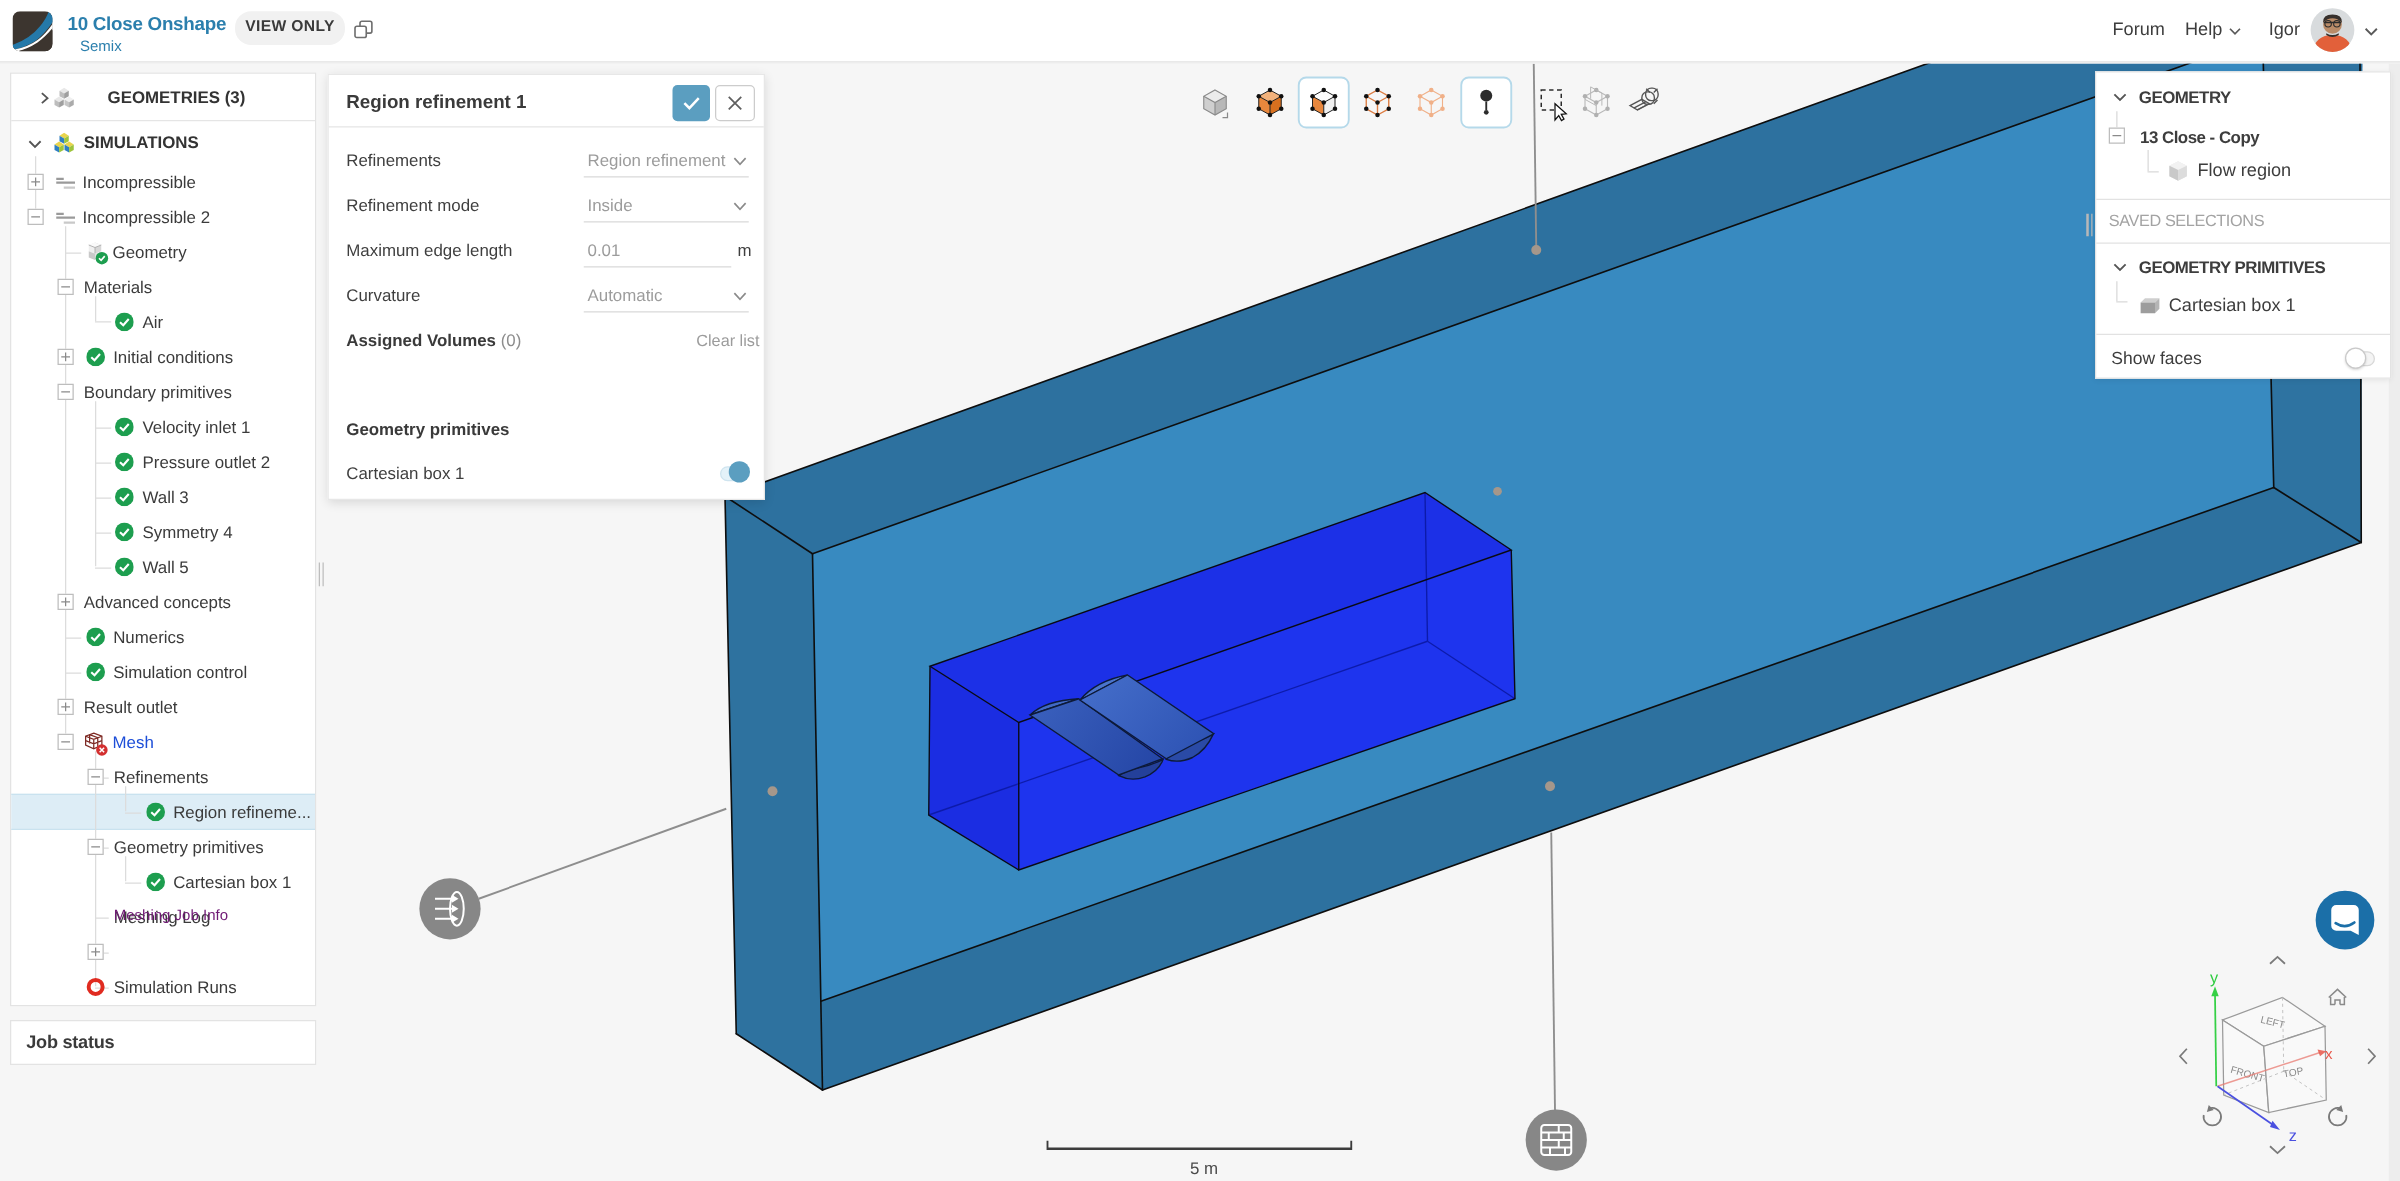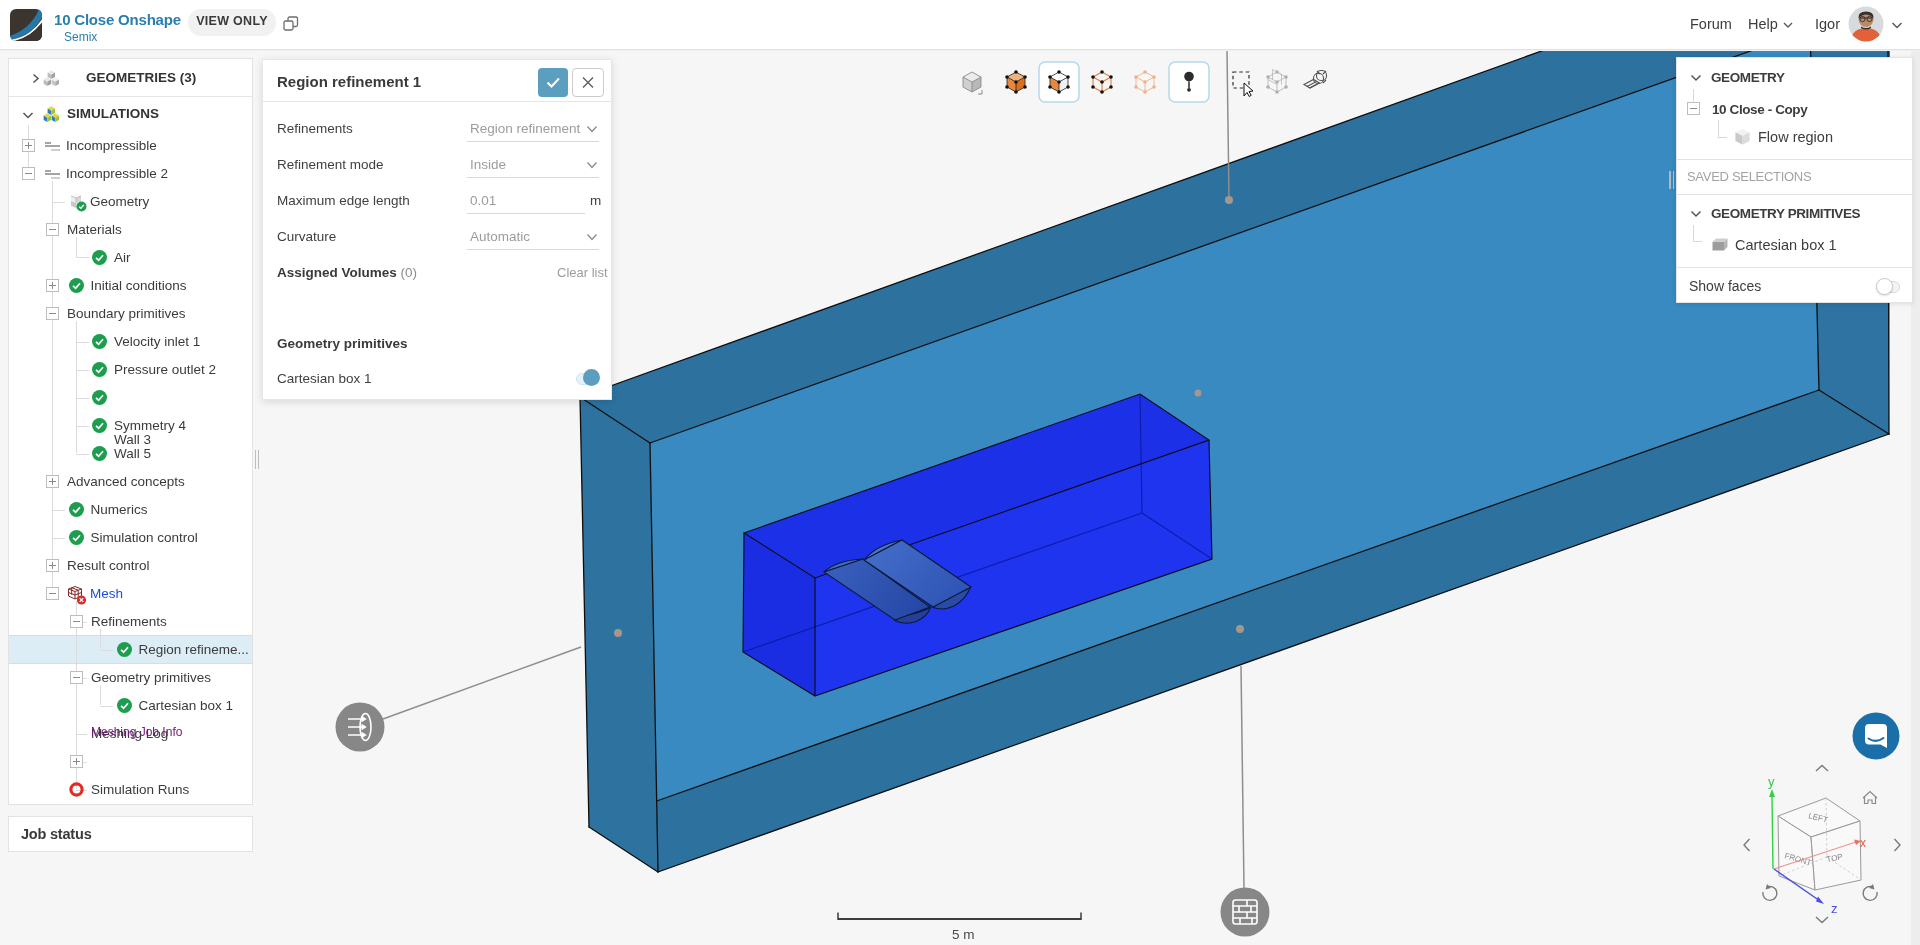--- a/index.html
+++ b/index.html
@@ -317,21 +317,21 @@
 <div class="abs" style="left:105.0px;top:274.5px;font-size:13.5px;color:#3b3b3b;">Velocity inlet 1</div>
 <svg class="abs" style="left:83.0px;top:303.0px" width="15" height="15" viewBox="0 0 15 15">
       <circle cx="7.5" cy="7.5" r="7.5" fill="#1d9e4f"></circle>
       <path d="M 4 7.8 L 6.6 10.2 L 11 5.2" stroke="#fff" stroke-width="1.7" fill="none"></path>
     </svg>
 <div class="abs" style="left:105.0px;top:302.5px;font-size:13.5px;color:#3b3b3b;">Pressure outlet 2</div>
 <svg class="abs" style="left:83.0px;top:331.0px" width="15" height="15" viewBox="0 0 15 15">
       <circle cx="7.5" cy="7.5" r="7.5" fill="#1d9e4f"></circle>
       <path d="M 4 7.8 L 6.6 10.2 L 11 5.2" stroke="#fff" stroke-width="1.7" fill="none"></path>
     </svg>
-<div class="abs" style="left:105.0px;top:330.5px;font-size:13.5px;color:#3b3b3b;margin-top:42px;">Wall 3</div>
+<div class="abs" style="left:105.0px;top:330.5px;font-size:13.5px;color:#3b3b3b;">Wall 3</div>
 <svg class="abs" style="left:83.0px;top:359.0px" width="15" height="15" viewBox="0 0 15 15">
       <circle cx="7.5" cy="7.5" r="7.5" fill="#1d9e4f"></circle>
       <path d="M 4 7.8 L 6.6 10.2 L 11 5.2" stroke="#fff" stroke-width="1.7" fill="none"></path>
     </svg>
 <div class="abs" style="left:105.0px;top:358.5px;font-size:13.5px;color:#3b3b3b;">Symmetry 4</div>
 <svg class="abs" style="left:83.0px;top:387.0px" width="15" height="15" viewBox="0 0 15 15">
       <circle cx="7.5" cy="7.5" r="7.5" fill="#1d9e4f"></circle>
       <path d="M 4 7.8 L 6.6 10.2 L 11 5.2" stroke="#fff" stroke-width="1.7" fill="none"></path>
     </svg>
 <div class="abs" style="left:105.0px;top:386.5px;font-size:13.5px;color:#3b3b3b;">Wall 5</div>
@@ -345,21 +345,21 @@
     </svg>
 <div class="abs" style="left:81.5px;top:442.5px;font-size:13.5px;color:#3b3b3b;">Numerics</div>
 <svg class="abs" style="left:59.5px;top:471.0px" width="15" height="15" viewBox="0 0 15 15">
       <circle cx="7.5" cy="7.5" r="7.5" fill="#1d9e4f"></circle>
       <path d="M 4 7.8 L 6.6 10.2 L 11 5.2" stroke="#fff" stroke-width="1.7" fill="none"></path>
     </svg>
 <div class="abs" style="left:81.5px;top:470.5px;font-size:13.5px;color:#3b3b3b;">Simulation control</div>
 <div class="abs" style="left:36.5px;top:500.0px;width:13px;height:13px;border:1px solid #bdbdbd;background:#fff;"></div>
     <div class="abs" style="left:39.5px;top:506.0px;width:7px;height:1px;background:#8a8a8a;"></div>
     <div class="abs" style="left:42.5px;top:503.0px;width:1px;height:7px;background:#8a8a8a;"></div>
-<div class="abs" style="left:58px;top:498.5px;font-size:13.5px;color:#3b3b3b;">Result control</div>
+<div class="abs" style="left:58px;top:498.5px;font-size:13.5px;color:#3b3b3b;">Result outlet</div>
 <div class="abs" style="left:36.5px;top:528.0px;width:13px;height:13px;border:1px solid #bdbdbd;background:#fff;"></div>
     <div class="abs" style="left:39.5px;top:534.0px;width:7px;height:1px;background:#8a8a8a;"></div>
 <svg class="abs" style="left:58px;top:525.5px" width="21" height="21" viewBox="0 0 21 21">
       <g stroke="#7e2a24" stroke-width="1" fill="none">
         <path d="M8 1.5 L14.5 4 L14.5 11 L8 14 L1.5 11 L1.5 4 Z"></path>
         <path d="M1.5 4 L8 6.5 L14.5 4 M8 6.5 L8 14 M4.7 2.7 L11.2 5.2 L11.2 12.4 M4.7 2.7 L4.7 9.8 M1.5 7.5 L8 10 L14.5 7.5"></path>
       </g>
       <circle cx="14.5" cy="15" r="4.6" fill="#d32f2f"></circle>
       <path d="M 12.7 13.2 L 16.3 16.8 M 16.3 13.2 L 12.7 16.8" stroke="#fff" stroke-width="1.2"></path>
     </svg>
@@ -443,21 +443,21 @@
   <div class="abs" style="left:320px;top:309px;width:17px;height:17px;background:#5b9ec0;border-radius:50%;"></div>
 </div>
 <div id="rightpanel">
   <svg class="abs" style="left:13px;top:15px" width="12" height="10" viewBox="0 0 12 10">
       <path d="M 1.5 2.5 L 6 7 L 10.5 2.5" fill="none" stroke="#555" stroke-width="1.5"></path>
     </svg>
   <div class="abs" style="left:34px;top:11.5px;font-size:13.5px;letter-spacing:-0.4px;font-weight:bold;color:#3d3d3d;">GEOMETRY</div>
   <div class="abs" style="left:16px;top:31px;width:1px;height:13px;background:#d9d9d9;"></div>
   <div class="abs" style="left:10px;top:44px;width:13px;height:13px;border:1px solid #bdbdbd;background:#fff;"></div>
   <div class="abs" style="left:13px;top:50px;width:7px;height:1px;background:#8a8a8a;"></div>
-  <div class="abs" style="left:35px;top:43.5px;font-size:13.5px;letter-spacing:-0.4px;font-weight:bold;color:#3d3d3d;">10 Close - Copy</div>
+  <div class="abs" style="left:35px;top:43.5px;font-size:13.5px;letter-spacing:-0.4px;font-weight:bold;color:#3d3d3d;">13 Close - Copy</div>
   <div class="abs" style="left:41px;top:62px;width:1px;height:17px;background:#d9d9d9;"></div>
   <div class="abs" style="left:41px;top:79px;width:9px;height:1px;background:#d9d9d9;"></div>
   <svg class="abs" style="left:57px;top:70px" width="17" height="18" viewBox="0 0 17 18">
     <path d="M8.5 1 L15.5 4.5 L15.5 13 L8.5 16.5 L1.5 13 L1.5 4.5 Z" fill="#e9e9e9"></path>
     <path d="M1.5 4.5 L8.5 8 L15.5 4.5 L8.5 1 Z" fill="#f2f2f2"></path>
     <path d="M1.5 4.5 L8.5 8 L8.5 16.5 L1.5 13 Z" fill="#c9c9c9"></path>
     <path d="M15.5 4.5 L8.5 8 L8.5 16.5 L15.5 13 Z" fill="#dcdcdc"></path>
   </svg>
   <div class="abs" style="left:81px;top:71px;font-size:14.5px;color:#3d3d3d;">Flow region</div>
   <div class="abs" style="left:0;top:101px;width:235px;height:1px;background:#e2e2e2;"></div>

